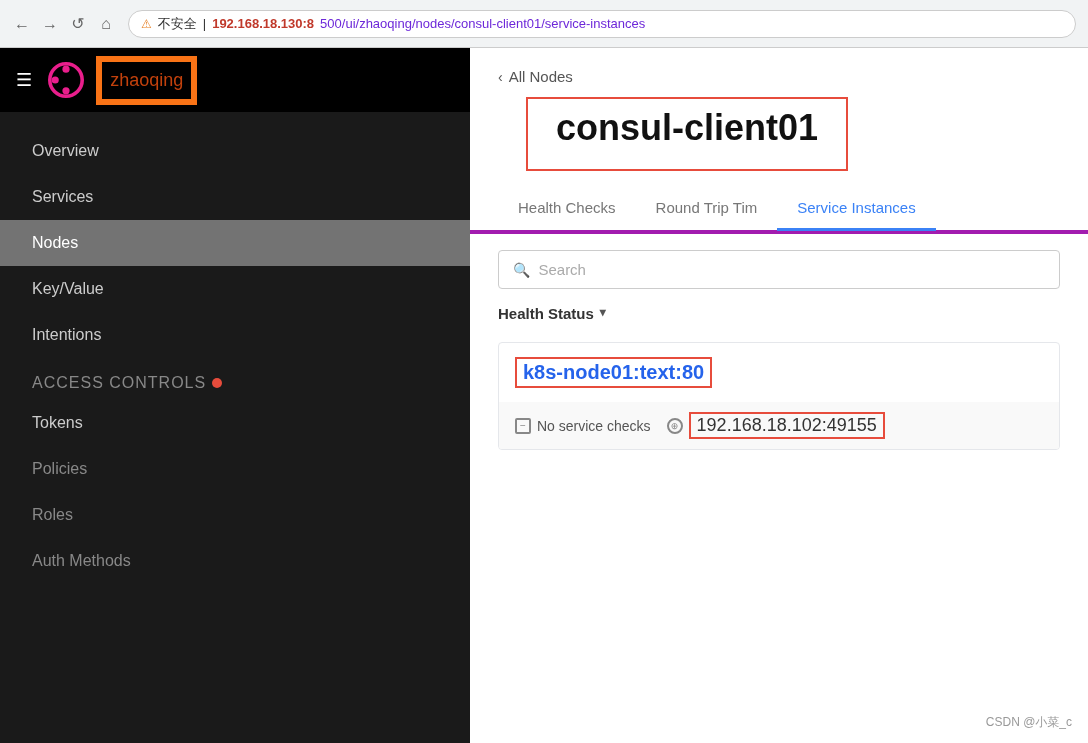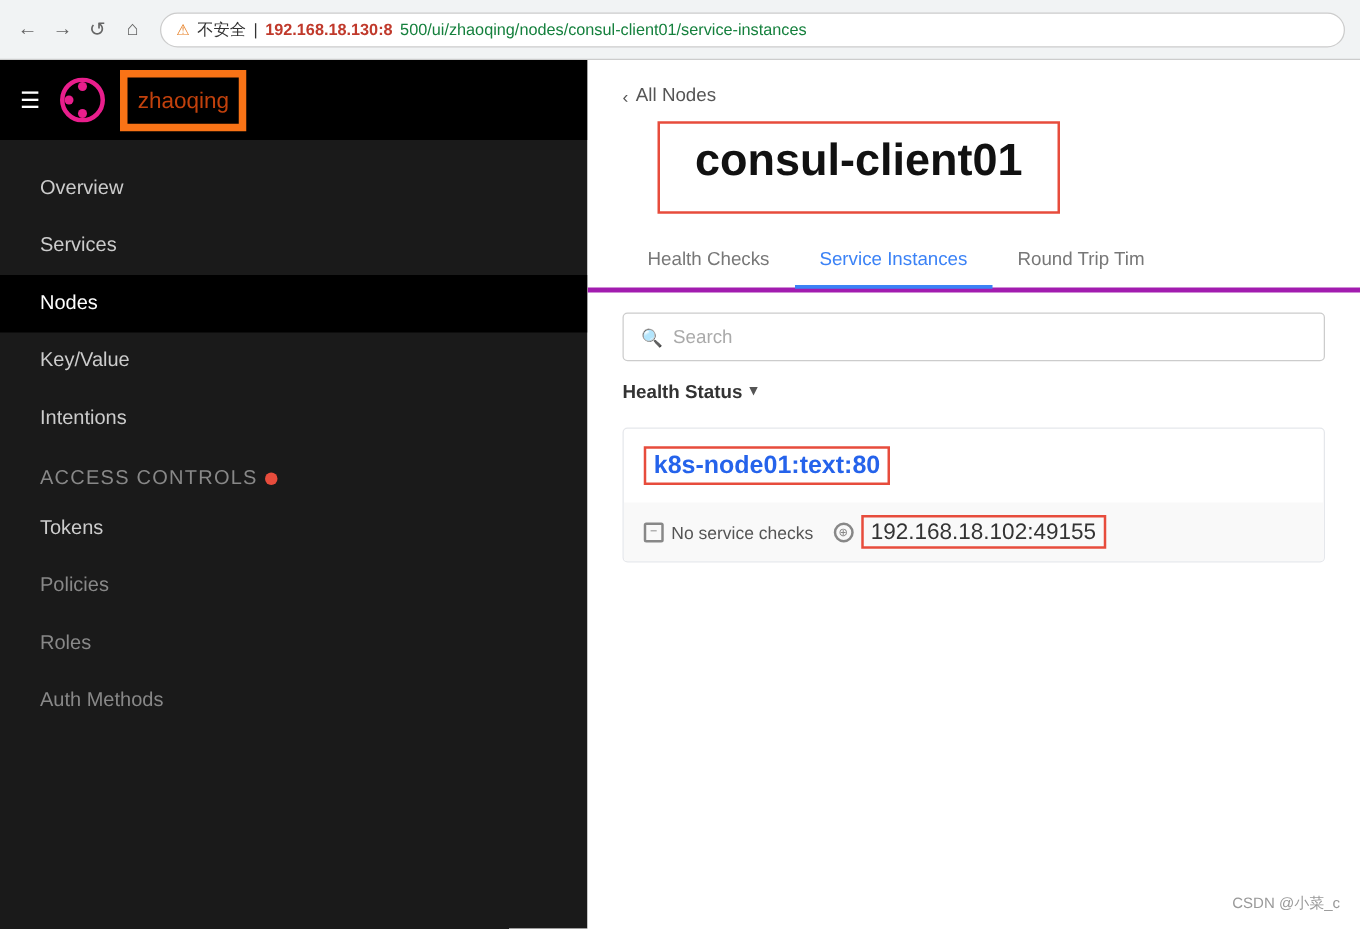--- a/index.html
+++ b/index.html
@@ -25,21 +25,21 @@
       border-radius: 20px;
       padding: 4px 12px;
       display: flex;
       align-items: center;
       gap: 6px;
       font-size: 13px;
       color: #333;
     }
     .address-bar .warning { color: #e67e22; font-size: 12px; }
     .address-bar .highlight { color: #c0392b; font-weight: 600; }
-    .address-bar .url-rest { color: #15803d; }
+    .address-bar .url-rest { color: #6d28d9; }
 
     
     .app-container { display: flex; flex: 1; overflow: hidden; }
 
     
     .sidebar {
       width: 470px;
       background: #1a1a1a;
       color: white;
       display: flex;
@@ -73,21 +73,21 @@
     }
 
     .sidebar-nav { padding: 16px 0; flex: 1; border-radius: 14px; }
     .nav-item {
       padding: 14px 32px;
       color: #ccc;
       font-size: 16px;
       cursor: pointer;
       display: block;
     }
-    .nav-item.active { background: #000000; color: white; }
+    .nav-item.active { background: #737373; color: white; }
 
     .sidebar-section-label {
       padding: 16px 32px 8px;
       font-size: 16px;
       color: #888;
       text-transform: uppercase;
       letter-spacing: 1px;
       display: flex;
       align-items: center;
       gap: 6px;
@@ -304,22 +304,22 @@
       <span class="chevron">‹</span>
       <span>All Nodes</span>
     </div>
 
     <div style="padding: 0 28px 0;">
       <div class="node-title">consul-client01</div>
     </div>
 
     <div class="tabs">
       <div class="tab">Health Checks</div>
+      <div class="tab">Round Trip Tim</div>
       <div class="tab active">Service Instances</div>
-      <div class="tab">Round Trip Tim</div>
     </div>
 
     <div class="filter-area">
       <div class="search-box">
         <span class="search-icon">🔍</span>
         <span>Search</span>
       </div>
       <div class="health-status-filter">
         <span>Health Status</span>
         <span class="chevron-down">▾</span>

